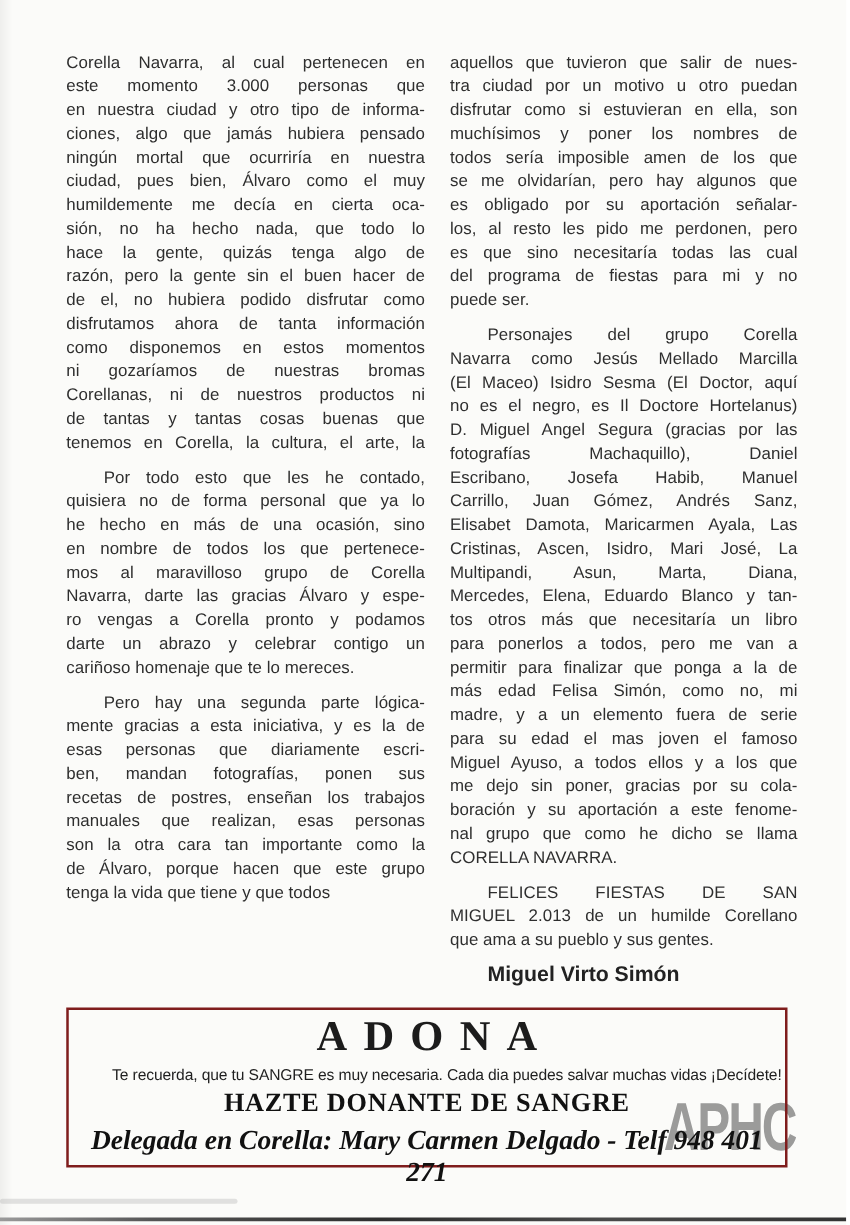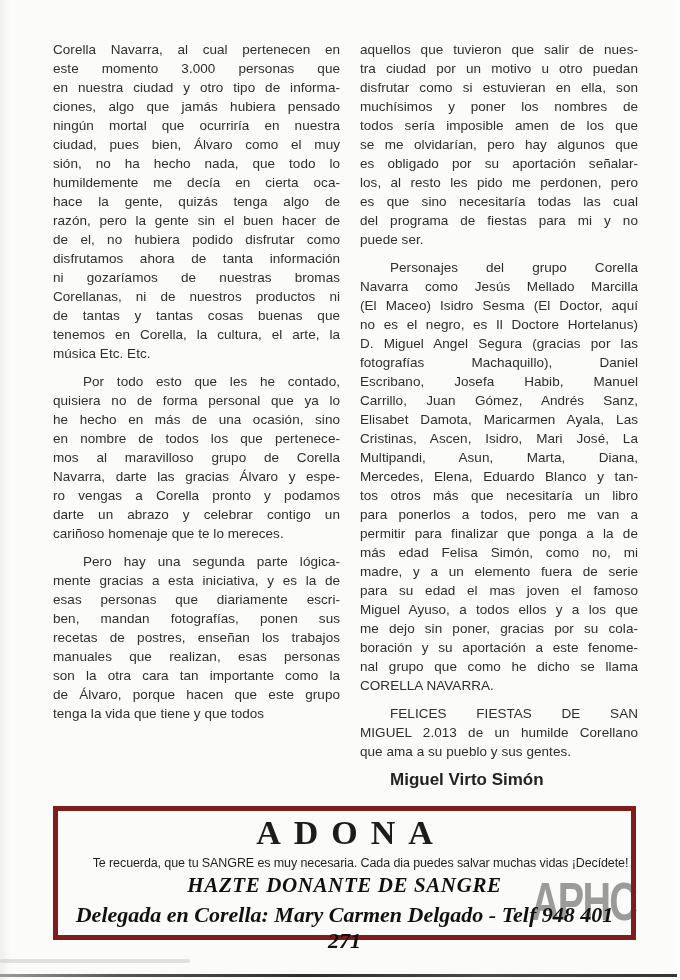--- a/index.html
+++ b/index.html
@@ -37,21 +37,21 @@
     font-size:17px;
     padding-left:30px;
     margin-top:5px;
     color:#222;
   }
   
   #ad-box {
     position:absolute;
     left:53px; top:806px;
     width:573px; height:124px;
-    border:5px solid #7f1d1d;
+    border:2px solid #7f1d1d;
     text-align:center;
     z-index:1;
     background:transparent;
   }
   .ad-title {
     font-family:"Liberation Serif", serif;
     font-weight:bold;
     font-size:34px;
     letter-spacing:13px;
     padding-left:13px; 
@@ -62,21 +62,20 @@
   .ad-reminder {
     font-size:12.5px;
     letter-spacing:-0.1px;
     white-space:nowrap;
     margin-top:4px;
     color:#1f1f1f;
     margin-left:32px;
   }
   .ad-slogan {
     font-family:"Liberation Serif", serif;
-    font-style:italic;
     font-weight:bold;
     font-size:21px;
     letter-spacing:0.6px;
     margin-top:3px;
     color:#111;
   }
   .ad-delegate {
     font-family:"Liberation Serif", serif;
     font-style:italic;
     font-weight:bold;
@@ -116,31 +115,31 @@
 <div id="page">
 
   <div id="left-col" class="col">
       <div class="para">
         <div class="line">Corella Navarra, al cual pertenecen en</div>
         <div class="line">este momento 3.000 personas que</div>
         <div class="line">en nuestra ciudad y otro tipo de informa-</div>
         <div class="line">ciones, algo que jamás hubiera pensado</div>
         <div class="line">ningún mortal que ocurriría en nuestra</div>
         <div class="line">ciudad, pues bien, Álvaro como el muy</div>
+        <div class="line">humildemente me decía en cierta oca-</div>
         <div class="line">sión, no ha hecho nada, que todo lo</div>
-        <div class="line">humildemente me decía en cierta oca-</div>
         <div class="line">hace la gente, quizás tenga algo de</div>
         <div class="line">razón, pero la gente sin el buen hacer de</div>
         <div class="line">de el, no hubiera podido disfrutar como</div>
         <div class="line">disfrutamos ahora de tanta información</div>
+        <div class="line">como disponemos en estos momentos</div>
         <div class="line">ni gozaríamos de nuestras bromas</div>
         <div class="line">Corellanas, ni de nuestros productos ni</div>
         <div class="line">de tantas y tantas cosas buenas que</div>
         <div class="line">tenemos en Corella, la cultura, el arte, la</div>
-        <div class="line last">música Etc. Etc.</div>
       </div>
       <div class="para indent">
         <div class="line">Por todo esto que les he contado,</div>
         <div class="line">quisiera no de forma personal que ya lo</div>
         <div class="line">he hecho en más de una ocasión, sino</div>
         <div class="line">en nombre de todos los que pertenece-</div>
         <div class="line">mos al maravilloso grupo de Corella</div>
         <div class="line">Navarra, darte las gracias Álvaro y espe-</div>
         <div class="line">ro vengas a Corella pronto y podamos</div>
         <div class="line">darte un abrazo y celebrar contigo un</div>

